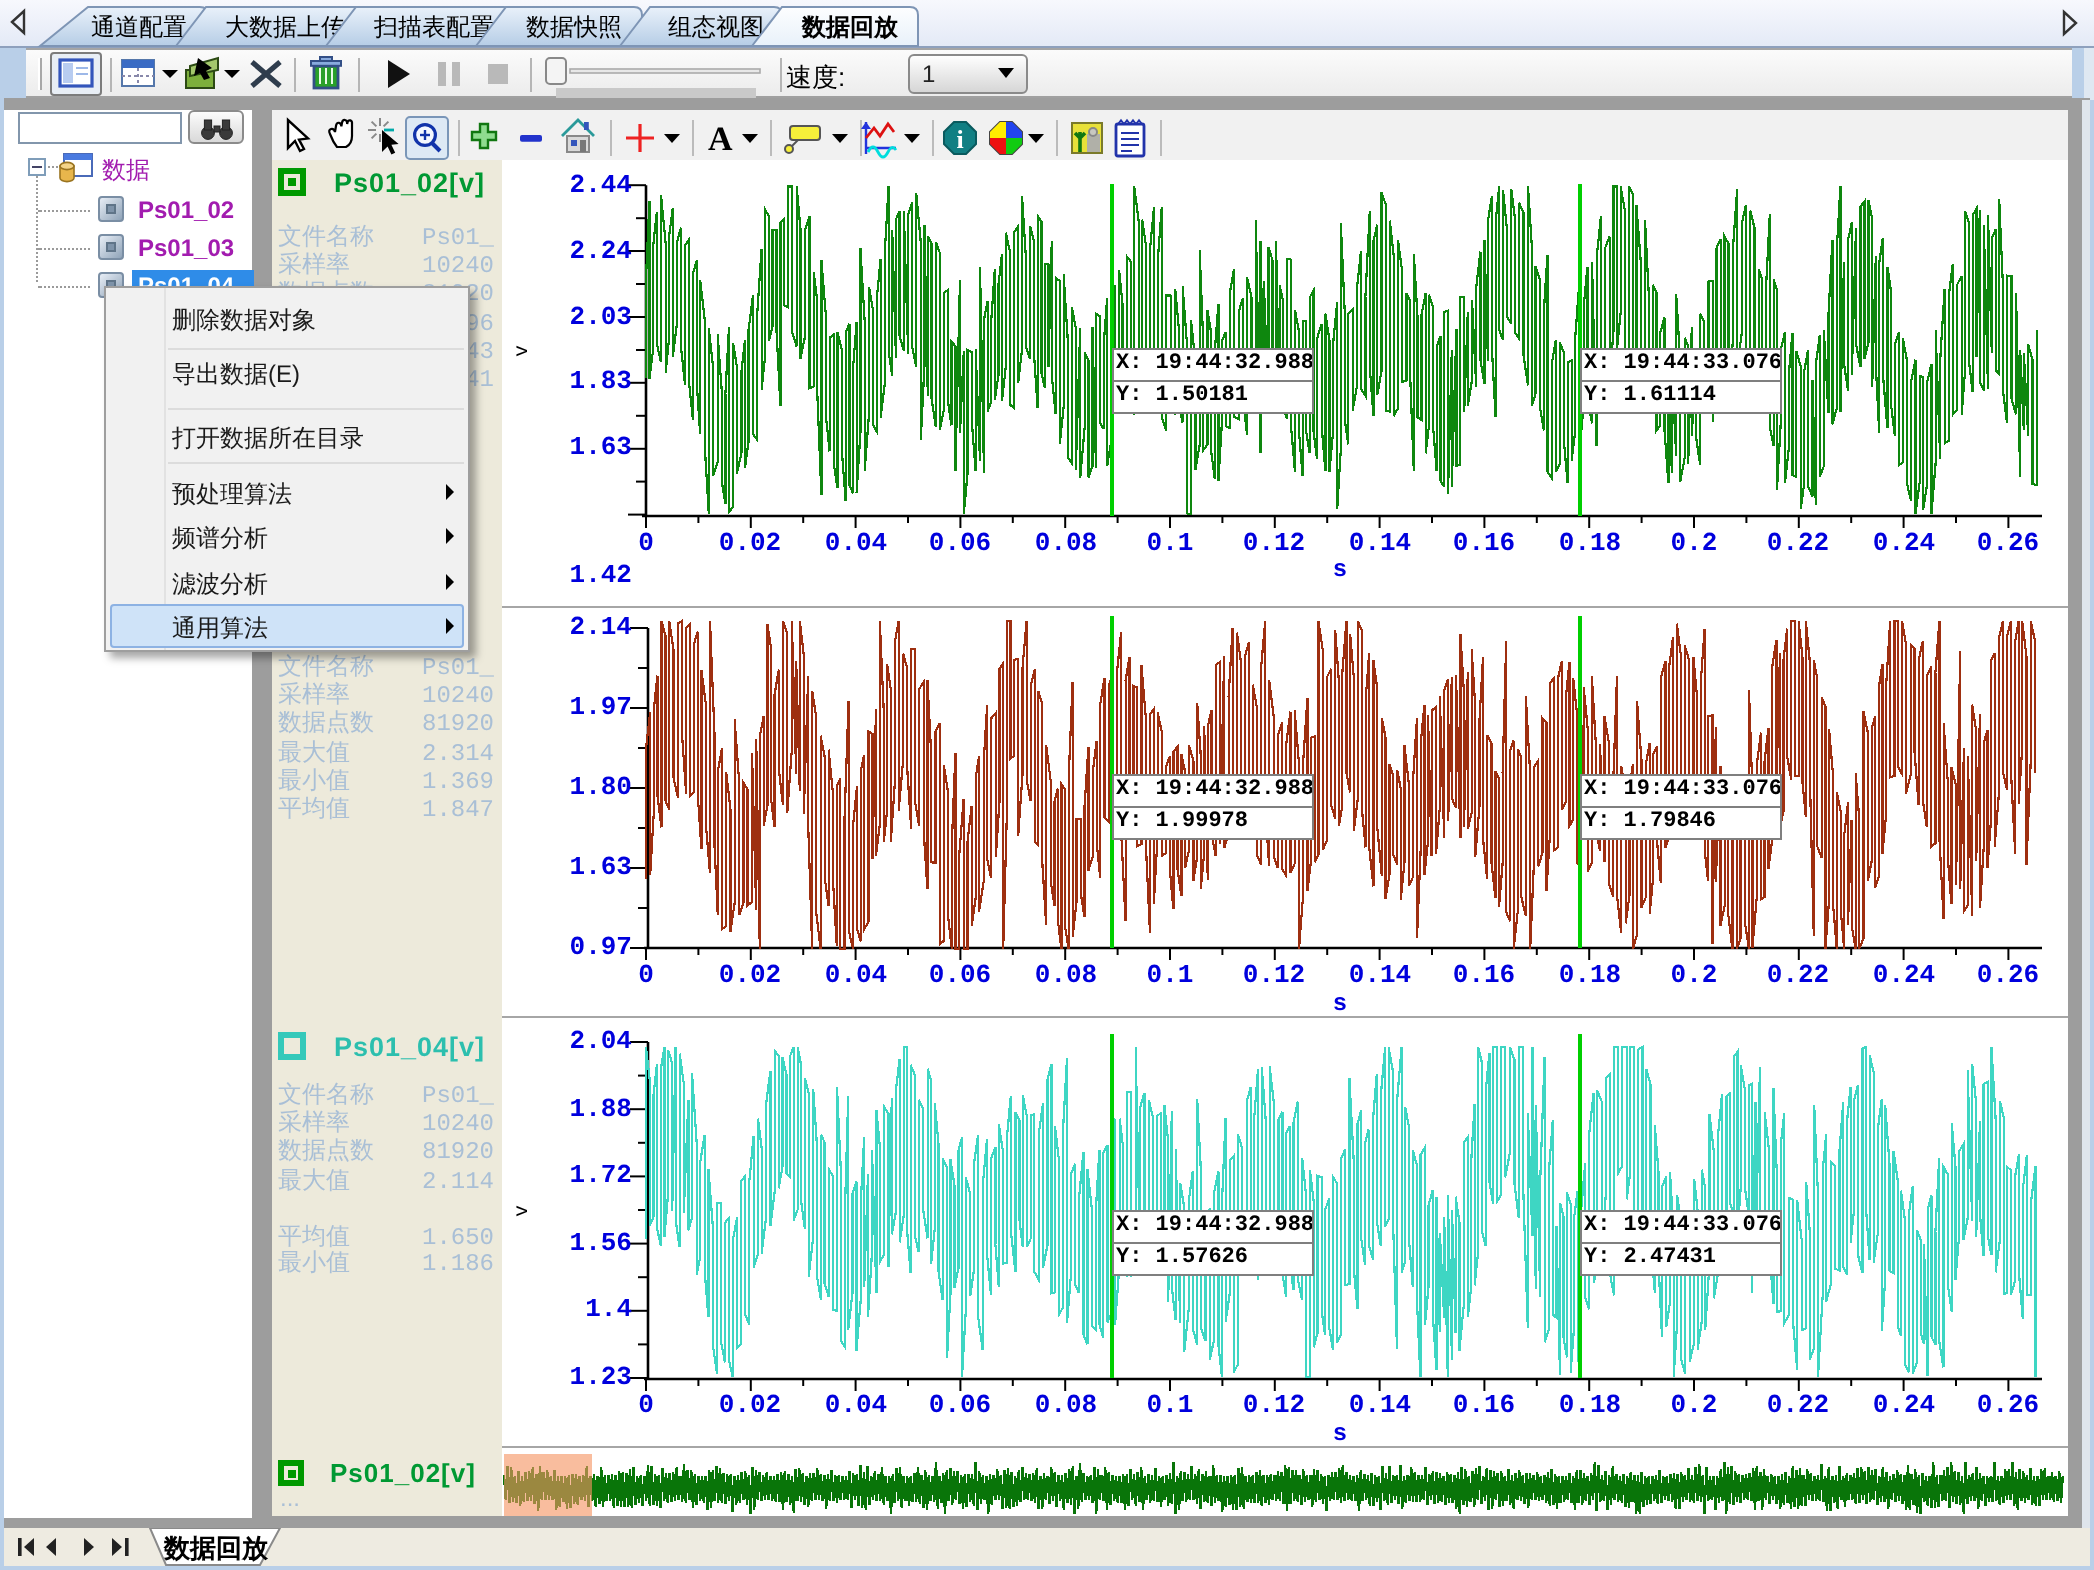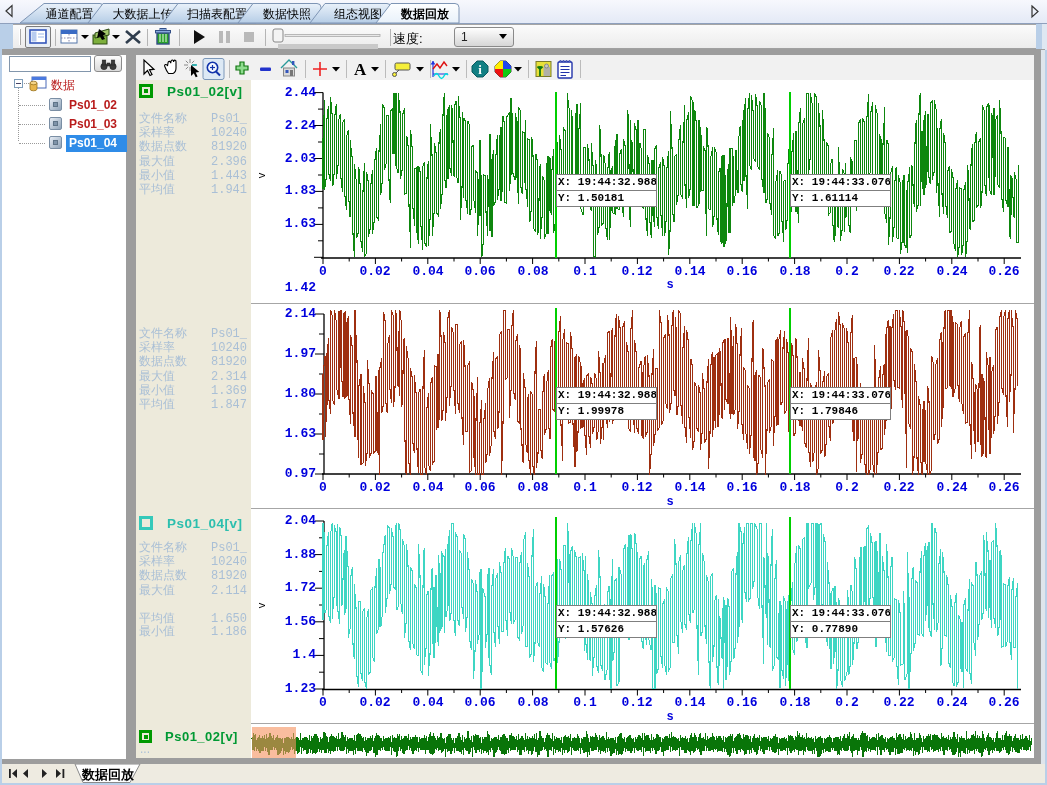--- a/index.html
+++ b/index.html
@@ -7,21 +7,21 @@
 .abs{position:absolute;}
 
 #tabbar{left:0;top:0;width:1047px;height:24px;background:linear-gradient(#f7f8fd,#e3e9f6);}
 
 #toolbar{left:13px;top:24px;width:1023px;height:25px;background:linear-gradient(#fbfbfb,#ececec);border-top:1px solid #a5a5a5;border-bottom:1px solid #a0a0a0;}
 #graybg{left:2px;top:49px;width:1043px;height:715px;background:#9d9d9d;}
 
 #tree{left:2px;top:55px;width:124px;height:704px;background:#fff;}
 #searchbox{position:absolute;left:7px;top:1px;width:82px;height:16px;background:#fff;border:1px solid #8296ac;}
 #searchbtn{position:absolute;left:92px;top:0px;width:28px;height:17px;background:linear-gradient(#fcfcfc,#d9d9d9);border:1px solid #8b8b8b;border-radius:3px;}
-.trow{position:absolute;left:0;font-size:12px;color:#b91c1c;white-space:nowrap;}
+.trow{position:absolute;left:0;font-size:12px;color:#a21caf;white-space:nowrap;}
 .tbold{font-weight:bold;}
 .nodeic{position:absolute;width:13px;height:13px;background:linear-gradient(135deg,#e8eef6,#8fa3b8);border:1px solid #7a8ea4;border-radius:2px;}
 .nodeic i{position:absolute;left:3px;top:3px;width:5px;height:5px;background:#7e93a9;border:1px solid #5f7488;display:block;}
 
 #chartwrap{left:136px;top:55px;width:898px;height:703px;background:#f1f1f1;}
 #ctools{left:136px;top:55px;width:898px;height:25px;background:#f1f1f1;}
 #infocol{left:136px;top:80px;width:115px;height:678px;background:#edeadb;}
 #plotcol{left:251px;top:80px;width:783px;height:678px;background:#ffffff;}
 .hsep{position:absolute;left:251px;width:783px;height:1px;background:#a6a6a6;}
 .yl{position:absolute;left:270px;width:46px;text-align:right;font-family:"Liberation Mono",monospace;font-size:13px;font-weight:bold;color:#0000dd;}
@@ -512,30 +512,48 @@
     <div class="tip" style="left:556px;top:190px;">Y: 1.50181</div>
     <div class="tip" style="left:790px;top:174px;">X: 19:44:33.076</div>
     <div class="tip" style="left:790px;top:190px;">Y: 1.61114</div>
     <div class="tip" style="left:556px;top:387px;">X: 19:44:32.988</div>
     <div class="tip" style="left:556px;top:403px;">Y: 1.99978</div>
     <div class="tip" style="left:790px;top:387px;">X: 19:44:33.076</div>
     <div class="tip" style="left:790px;top:403px;">Y: 1.79846</div>
     <div class="tip" style="left:556px;top:605px;">X: 19:44:32.988</div>
     <div class="tip" style="left:556px;top:621px;">Y: 1.57626</div>
     <div class="tip" style="left:790px;top:605px;">X: 19:44:33.076</div>
-    <div class="tip" style="left:790px;top:621px;">Y: 0.77890</div>
+    <div class="tip" style="left:790px;top:621px;">Y: 2.47431</div>
 <div class="abs" id="statusbar">
       <svg width="70" height="19" style="position:absolute;left:0;top:0;">
 <g fill="#222" stroke="none">
 <rect x="7" y="5" width="1.8" height="9"></rect>
 <path d="M 15 5 L 10 9.5 L 15 14 Z"></path>
 <path d="M 26 5 L 21 9.5 L 26 14 Z"></path>
 <path d="M 40 5 L 45 9.5 L 40 14 Z"></path>
 <path d="M 54 5 L 59 9.5 L 54 14 Z"></path>
 <rect x="60.5" y="5" width="1.8" height="9"></rect>
 </g>
 </svg>
       <svg width="90" height="19" style="position:absolute;left:62px;top:0;">
 <path d="M 11 0 L 19 18.5 L 66 18.5 L 76 0 Z" fill="#fff" stroke="#8a8a8a" stroke-width="1"></path>
 <text x="44" y="14.5" text-anchor="middle" font-size="13" font-weight="bold" fill="#000" font-family="Liberation Sans">数据回放</text>
 </svg>
     </div>
+<div class="menu" style="left:52px;top:143px;width:183px;height:183px;">
+      <div class="mgut"></div>
+      <div class="mhl" style="top:158px;"></div>
+      <div class="mi" style="top:8px;">删除数据对象</div>
+      <div class="mi" style="top:35px;">导出数据(E)</div>
+      <div class="mi" style="top:67px;">打开数据所在目录</div>
+      <div class="mi" style="top:95px;">预处理算法</div>
+      <div class="marrow" style="left:170px;top:98px;"></div>
+      <div class="mi" style="top:117px;">频谱分析</div>
+      <div class="marrow" style="left:170px;top:120px;"></div>
+      <div class="mi" style="top:140px;">滤波分析</div>
+      <div class="marrow" style="left:170px;top:143px;"></div>
+      <div class="mi" style="top:162px;">通用算法</div>
+      <div class="marrow" style="left:170px;top:165px;"></div>
+      <div class="msep" style="top:29.5px;"></div>
+      <div class="msep" style="top:60px;"></div>
+      <div class="msep" style="top:87px;"></div>
+    </div>
 </div>
 
 </body></html>

